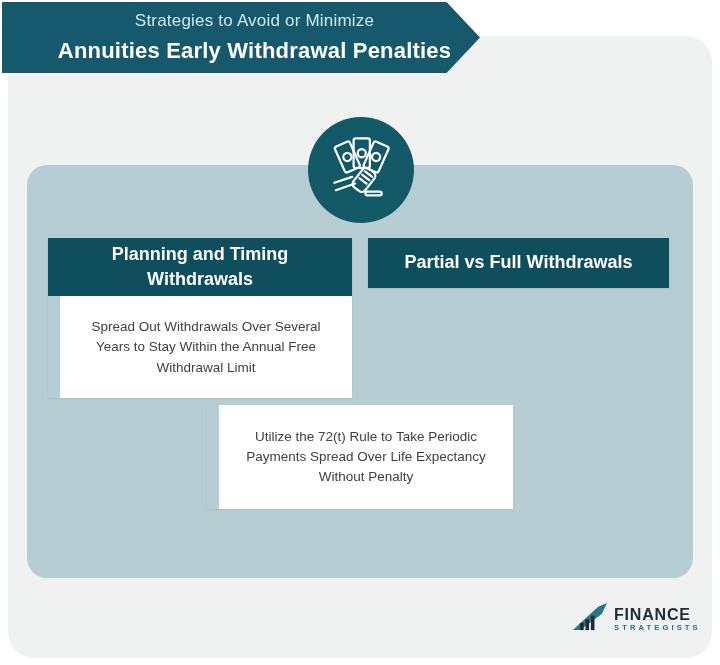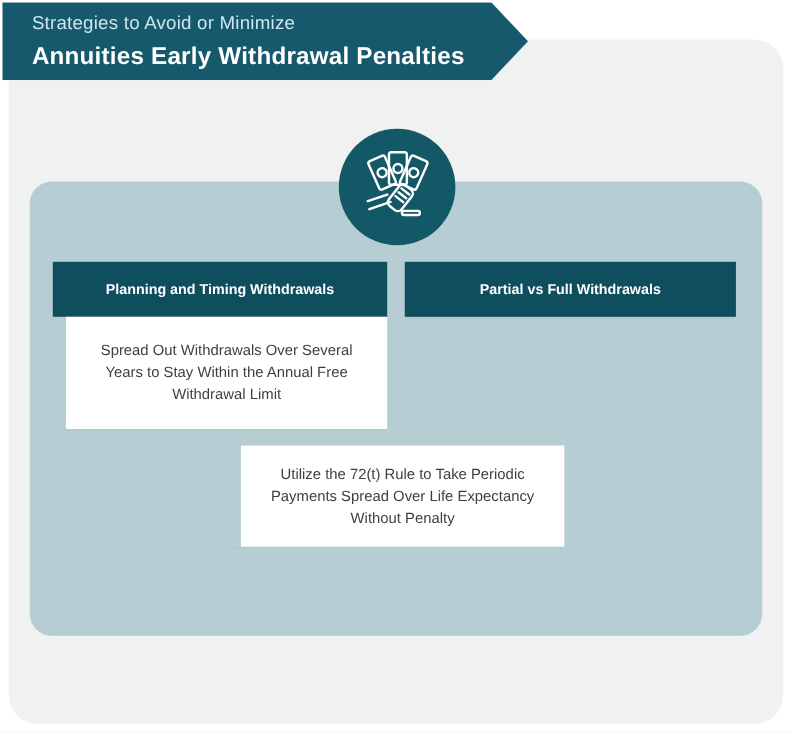--- a/index.html
+++ b/index.html
@@ -30,20 +30,21 @@
     z-index:0;
   }
   .banner{
     position:absolute;left:2px;top:2px;
     width:478px;height:71px;
     background:var(--banner);
     clip-path:polygon(0 0,93% 0,100% 50%,93% 100%,0 100%);
     display:flex;flex-direction:column;justify-content:center;
     padding-left:27px;
     z-index:3;
+    text-align:center;
   }
   .banner-line1{
     color:var(--banner-line1);
     font-size:17px;font-weight:400;
     letter-spacing:.2px;
     line-height:1.55;
   }
   .banner-line2{
     color:#ffffff;
     font-size:22px;font-weight:700;
@@ -69,39 +70,39 @@
     position:absolute;
     z-index:2;
     box-shadow:0 1px 2px rgba(0,0,0,.08);
   }
   .card-1{left:48px;top:238px;width:304px;}
   .card-2{left:368px;top:238px;width:301px;}
   .card-3{left:207px;top:405px;width:306px;}
   .card-header{
     background:var(--card-header);
     color:#ffffff;
-    font-weight:700;font-size:13px;
+    font-weight:700;font-size:18px;
     text-align:center;
     display:flex;align-items:center;justify-content:center;
     min-height:50px;
     line-height:1.4;
     padding:4px 20px;
   }
   .card-body{
     background:#ffffff;
     color:var(--body-text);
     font-size:13.5px;
     text-align:center;
     line-height:1.5;
     display:flex;align-items:center;justify-content:center;
     padding:8px 14px;
     margin-left:12px;
   }
   .card-1 .card-body,.card-2 .card-body{height:102px;}
-  .card-3 .card-body{height:92px;}
+  .card-3 .card-body{height:104px;}
   .logo{
     position:absolute;left:572px;top:603px;
     display:flex;align-items:center;gap:6px;
     z-index:2;
   }
   .logo-text{display:flex;flex-direction:column;}
   .logo-line1{
     color:var(--logo-dark);
     font-weight:700;font-size:16px;
     letter-spacing:.8px;line-height:1.05;
@@ -162,14 +163,28 @@
   </div>
 
   <div class="card card-2">
     <div class="card-header">Partial vs Full Withdrawals</div>
   </div>
 
   <div class="card card-3">
     <div class="card-body">Utilize the 72(t) Rule to Take Periodic Payments Spread Over Life Expectancy Without Penalty</div>
   </div>
 
+  <div class="logo">
+    <span>
+      <svg width="36" height="29" viewBox="0 0 40 32">
+        <path d="M1,30 L29,4 L39,0 L33,12 L9,30 Z" fill="#2c7386"></path>
+        <rect x="9" y="22" width="4" height="8" fill="#1d2c38"></rect>
+        <rect x="15" y="18" width="4" height="12" fill="#1d2c38"></rect>
+        <rect x="21" y="14" width="4" height="16" fill="#1d2c38"></rect>
+      </svg>
+    </span>
+    <span class="logo-text">
+      <span class="logo-line1">FINANCE</span>
+      <span class="logo-line2">STRATEGISTS</span>
+    </span>
+  </div>
 
 </div>
 
 </body></html>

